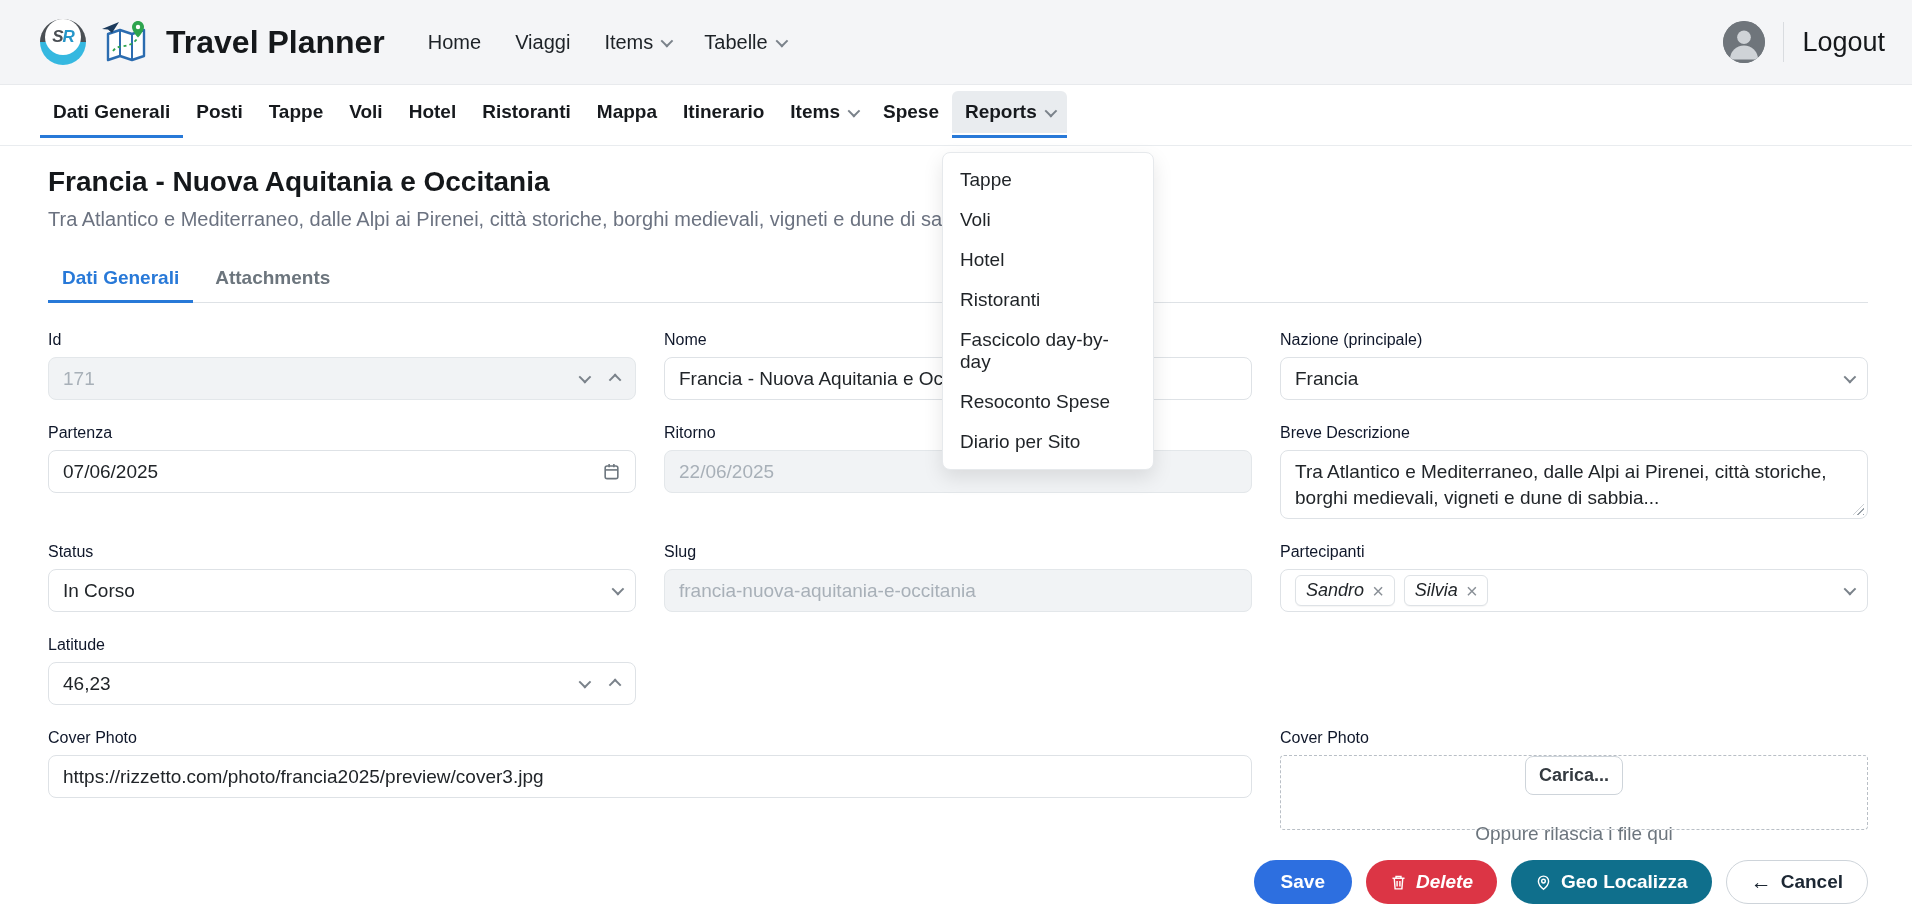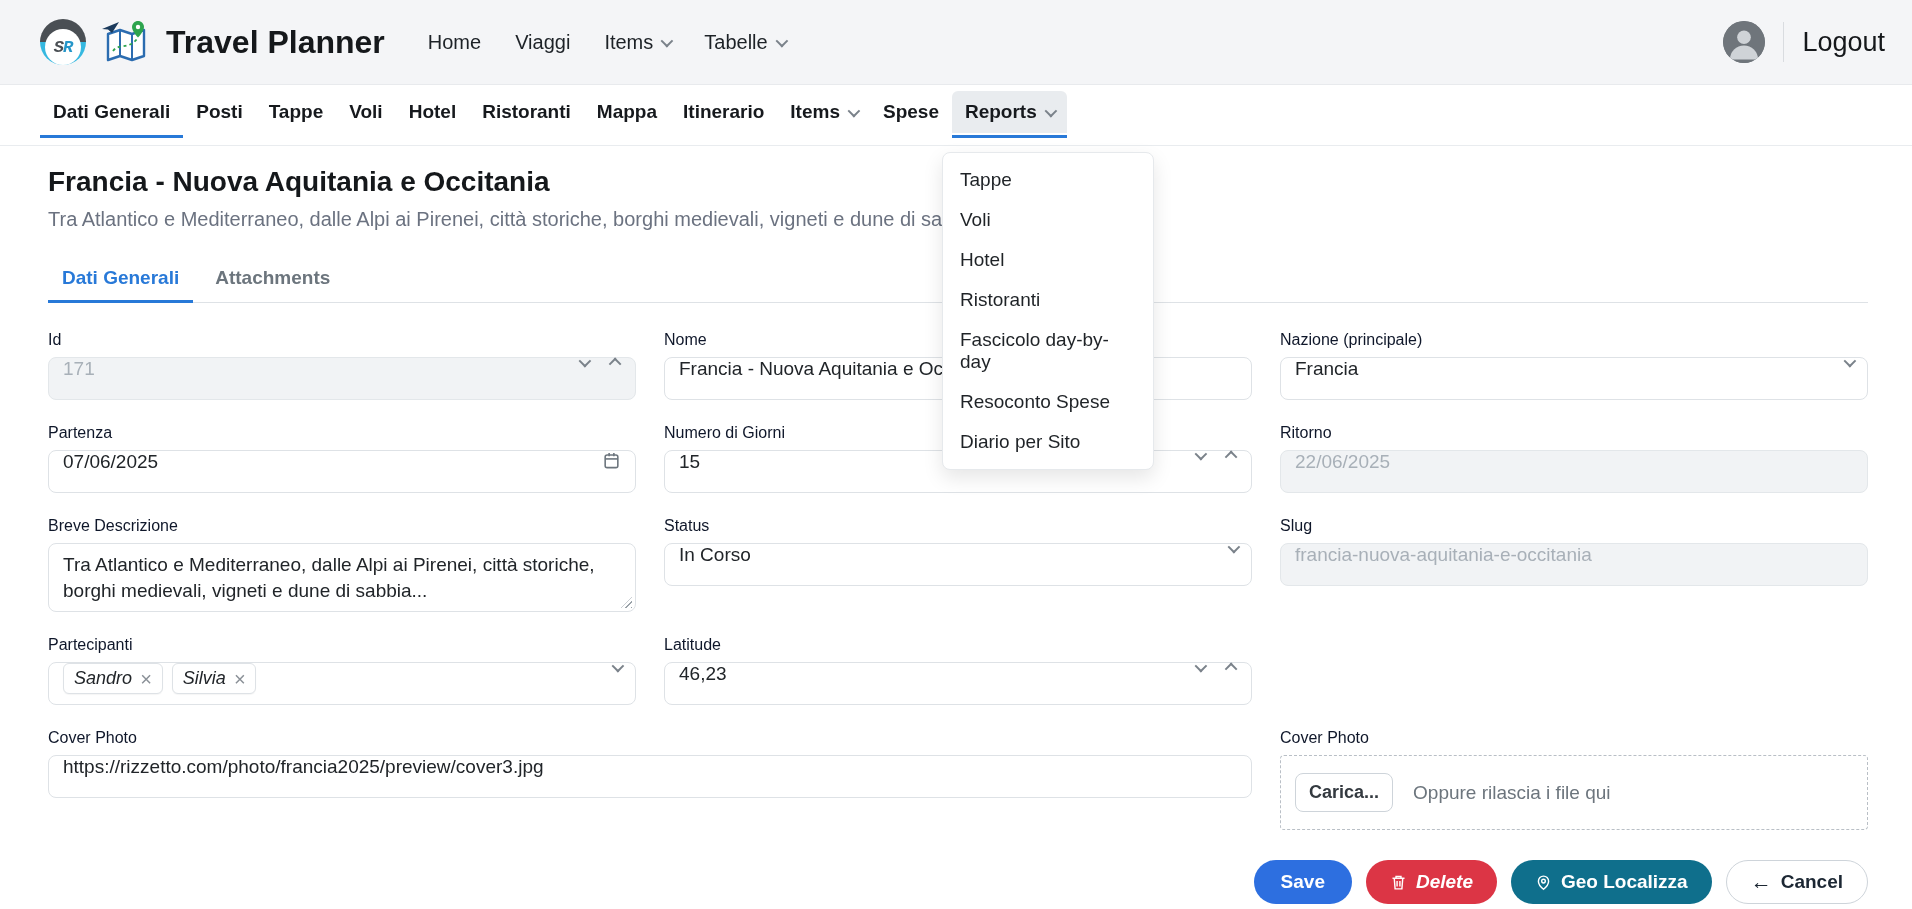--- a/index.html
+++ b/index.html
@@ -5,21 +5,21 @@
   * { box-sizing: border-box; margin: 0; padding: 0; }
   html,body { width:1912px; height:909px; overflow:hidden; background:#fff;
     font-family:"Liberation Sans", sans-serif; color:#212529; }
 
   
   .topbar { height:85px; background:#f4f5f7; border-bottom:1px solid #e8eaed;
     display:flex; align-items:center; padding:0 27px 0 40px; }
   .brand-group { display:flex; align-items:center; gap:14px; }
   .logo-sr { width:46px; height:46px; border-radius:50%;
     background:linear-gradient(180deg,#4a4f54 0 50%,#35b8e0 50% 100%);
-    display:flex; align-items:flex-end; justify-content:center;font-family:Liberation Mono, monospace; }
+    display:flex; align-items:flex-start; justify-content:center; }
   .logo-sr .inner { width:36px; height:36px; border-radius:50%; background:#fff;
     display:flex; align-items:center; justify-content:center;
     font-style:italic; font-weight:700; font-size:17px; color:#4a4f54; letter-spacing:-1px;}
   .logo-sr .inner span b { color:#2596c9; }
   .brand-title { font-size:32px; font-weight:700; color:#15181b; margin-left:4px; }
   .top-nav { display:flex; align-items:center; margin-left:26px; }
   .top-nav .nav-link { display:flex; align-items:center; gap:8px; padding:0 17px;
     font-size:20px; color:#1d2227; cursor:pointer; }
   .topbar-right { margin-left:auto; display:flex; align-items:center; gap:18px; }
   .avatar { width:42px; height:42px; border-radius:50%; overflow:hidden; background:#70767c; }
@@ -57,39 +57,39 @@
   .detail-tab { position:relative; padding:10px 14px 13px; font-size:19px; font-weight:600;
     color:#6c757d; cursor:pointer; }
   .detail-tab.active { color:#2879d8; }
   .detail-tab.active::after { content:""; position:absolute; left:0; right:0; bottom:-1px;
     height:3px; background:#2879d8; }
 
   
   .form-grid { margin-top:28px; display:grid; grid-template-columns:repeat(3,1fr);
     column-gap:28px; row-gap:24px; align-items:start; }
   .field label { display:block; font-size:16px; color:#0f172a; margin-bottom:8px; }
-  .control { position:relative; display:flex; align-items:flex-start; height:43px;
+  .control { position:relative; display:flex; align-items:center; height:43px;
     border:1px solid #dee2e6; border-radius:8px; background:#fff; padding:0 14px;
     font-size:19px; color:#212529; }
   .control .val { flex:1; white-space:nowrap; overflow:hidden; }
   .control.disabled { background:#f1f3f5; border-color:#e3e7ea; }
   .control.disabled .val { color:#a8b0b8; }
   .addons { display:flex; align-items:center; gap:24px; margin-left:10px; }
   .textarea { height:69px; align-items:flex-start; padding-top:8px; line-height:1.35; }
   .textarea .val { white-space:normal; font-size:19px; }
   .resize-handle { position:absolute; right:3px; bottom:3px; width:11px; height:11px;
     background:repeating-linear-gradient(135deg, transparent 0 2.5px, #9aa2a9 2.5px 4px);
     clip-path:polygon(100% 0, 100% 100%, 0 100%); }
   .chip { display:flex; align-items:center; gap:8px; border:1px solid #dee2e6;
     border-radius:6px; padding:4px 10px; font-size:18px; color:#212529; margin-right:9px;
     background:#fff; box-shadow:0 1px 1px rgba(0,0,0,.04);font-style:italic; }
   .chip .x { color:#8a9097; font-size:20px; line-height:1; cursor:pointer; }
   .span2 { grid-column:1 / 3; }
   .dropzone { height:75px; border:1px dashed #b9bfc6; border-radius:4px;
-    display:flex; align-items:center; gap:20px; padding:0 14px; }
+    display:flex; align-items:center; gap:28px; padding:0 14px;flex-direction:column; }
   .upload-btn { border:1px solid #ced4da; border-radius:8px; background:#fff;
     padding:8px 13px; font-size:18px; font-weight:600; color:#343a40; cursor:pointer; }
   .drop-hint { font-size:19px; color:#6c757d; }
 
   
   .actions { margin-top:30px; display:flex; justify-content:flex-end; gap:14px; padding-right:0; }
   .btn { display:flex; align-items:center; gap:9px; height:44px; border-radius:24px;
     font-size:19px; font-weight:700; cursor:pointer; border:none; padding:0 24px;text-align:center; }
   .btn-save { background:#2d6fe0; color:#fff; padding:0 27px; }
   .btn-delete { background:#dc3545; color:#fff;font-style:italic; }
@@ -236,30 +236,20 @@
       <div class="control">
         <span class="val">07/06/2025</span>
         <span class="addons">
           <svg width="19" height="19" viewBox="0 0 24 24" fill="none" stroke="#6c757d" stroke-width="2">
             <rect x="4" y="5" width="16" height="16" rx="2.5"></rect>
             <line x1="4" y1="10" x2="20" y2="10"></line>
             <line x1="9" y1="2.5" x2="9" y2="6.5"></line>
             <line x1="15" y1="2.5" x2="15" y2="6.5"></line>
           </svg>
         </span>
-      </div>
-    </div>
-    <div class="field">
-      <label>Numero di Giorni</label>
-      <div class="control">
-        <span class="val">15</span>
-        <span class="addons">
-            <i class="chev down"></i>
-            <i class="chev up"></i>
-          </span>
       </div>
     </div>
     <div class="field">
       <label>Ritorno</label>
       <div class="control disabled">
         <span class="val">22/06/2025</span>
       </div>
     </div>
 
     <div class="field">

